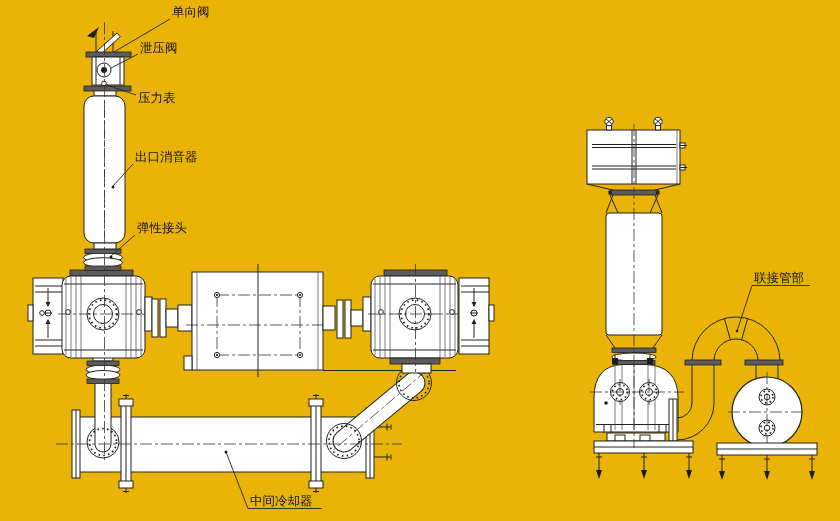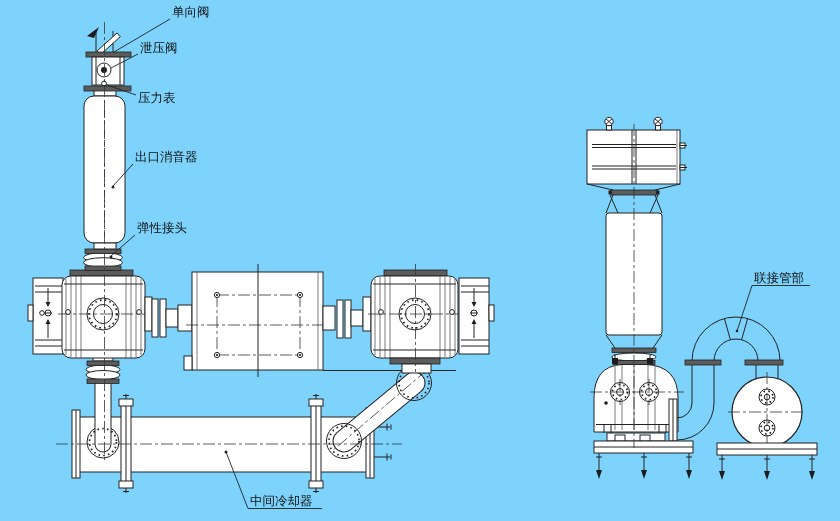--- a/index.html
+++ b/index.html
@@ -1,16 +1,16 @@
 <!DOCTYPE html>
 <html><head>
 <meta charset="utf-8">
 <style>
   html,body{margin:0;padding:0;background:#fff;}
-  .stage{width:840px;height:521px;position:relative;background:#7dd3fc;overflow:hidden;}
+  .stage{width:840px;height:521px;position:relative;background:#eab308;overflow:hidden;}
   svg{display:block;}
   .s  {stroke:#222;fill:none;stroke-width:1;}
   .sw {stroke:#222;fill:#fff;stroke-width:1;}
   .swt{stroke:#222;fill:#fff;stroke-width:1.2;}
   .thin{stroke:#444;fill:none;stroke-width:.7;}
   .dark{stroke:#222;fill:#5c5c5c;stroke-width:.8;}
   .blk {fill:#1d1d1d;stroke:none;}
   .cl  {stroke:#333;fill:none;stroke-width:.8;stroke-dasharray:12 3 3 3;}
   .dsh {stroke:#333;fill:none;stroke-width:.8;stroke-dasharray:7 3;}
   .tick{stroke:#222;fill:none;stroke-width:1.7;stroke-dasharray:1.6 3.2;}

